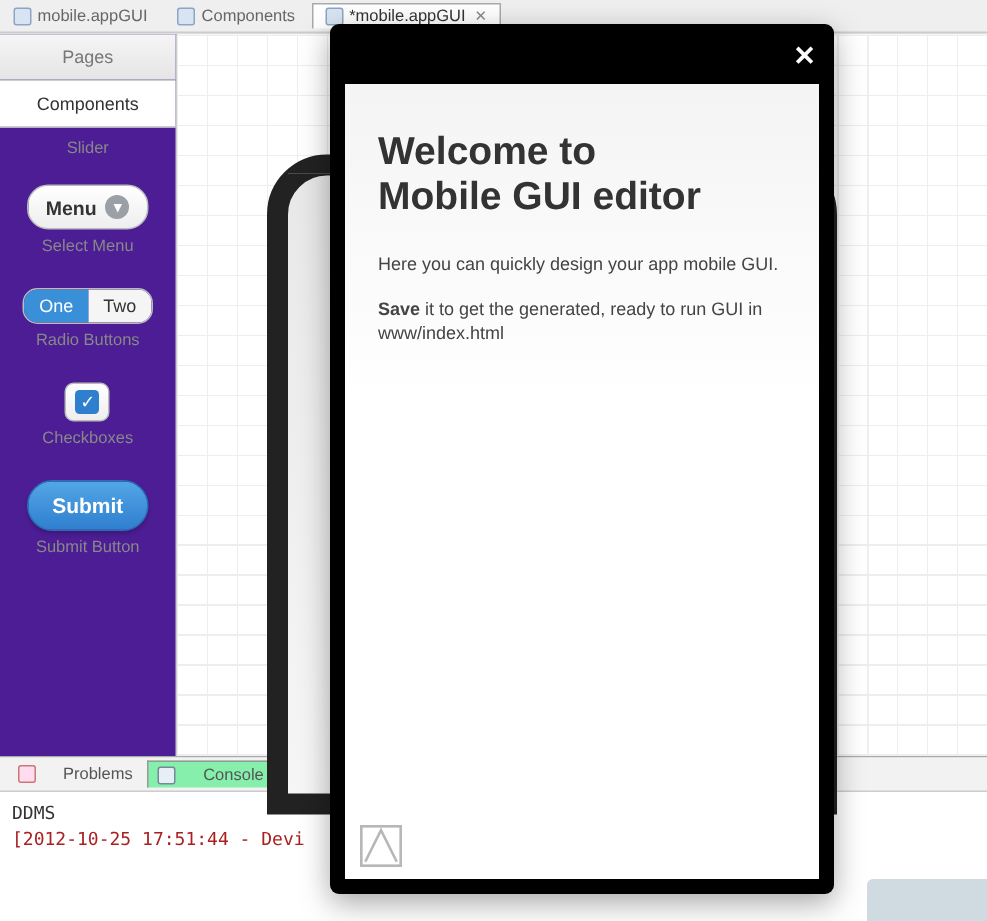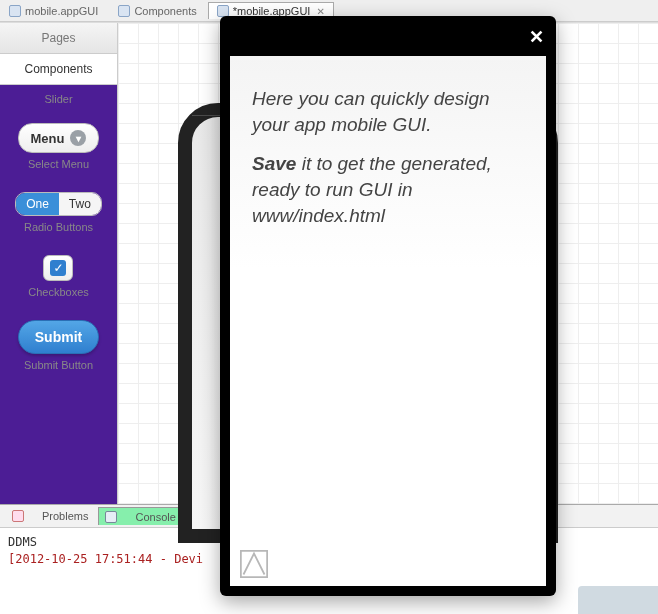--- a/index.html
+++ b/index.html
@@ -276,25 +276,24 @@
       padding: 30px 22px;
     }
     .modal-content h1 {
       font-size: 26px;
       font-weight: bold;
       color: #333;
       line-height: 1.15;
       margin-bottom: 22px;
     }
     .modal-content p {
-      font-size: 19px;
+      font-size: 12px;
       color: #444;
       line-height: 1.35;
       margin-bottom: 14px;
-      font-style: italic;
     }
     .modal-content p b { font-weight: bold; }
     .modal-logo {
       position: absolute;
       left: 10px;
       bottom: 8px;
       width: 28px;
       height: 28px;
       opacity: 0.35;
     }
@@ -400,20 +399,24 @@
     <div class="cons-red">[2012-10-25 17:51:44 - Devi</div>
   </div>
 </div>
 
 <div class="watermark"></div>
 
 <div class="modal-overlay">
   <div class="modal-close">✕</div>
   <div class="modal-body">
     <div class="modal-content">
+      <h1>
+        <span>Welcome to</span><br>
+        <span>Mobile GUI editor</span>
+      </h1>
       <p>Here you can quickly design your app mobile GUI.</p>
       <p>
         <b>Save</b><span> it to get the generated, ready to run GUI in www/index.html</span>
       </p>
     </div>
     <div class="modal-logo">
       <svg viewBox="0 0 32 32">
           <rect x="1" y="1" width="30" height="30" fill="none" stroke="#333" stroke-width="2"></rect>
           <path d="M4 28 L16 4 L28 28" fill="none" stroke="#333" stroke-width="2"></path>
         </svg>

